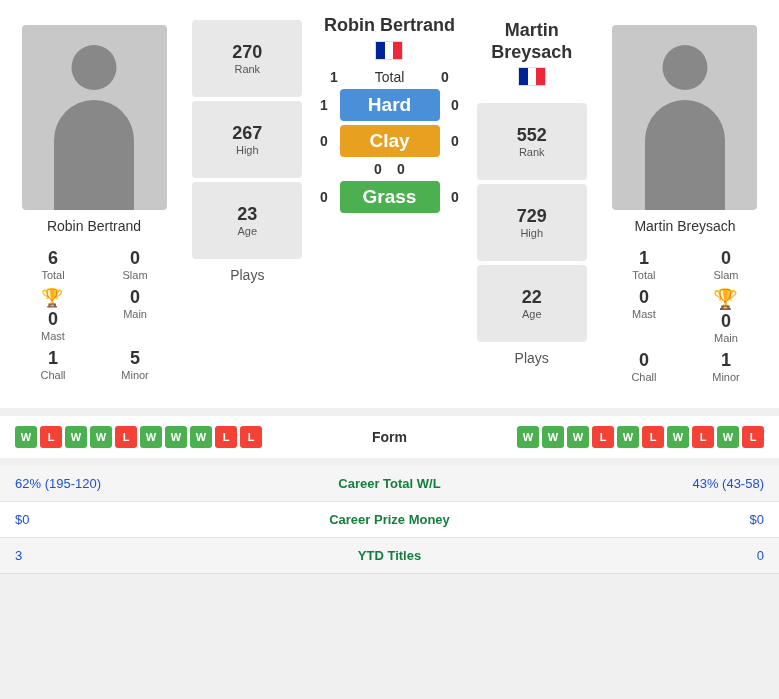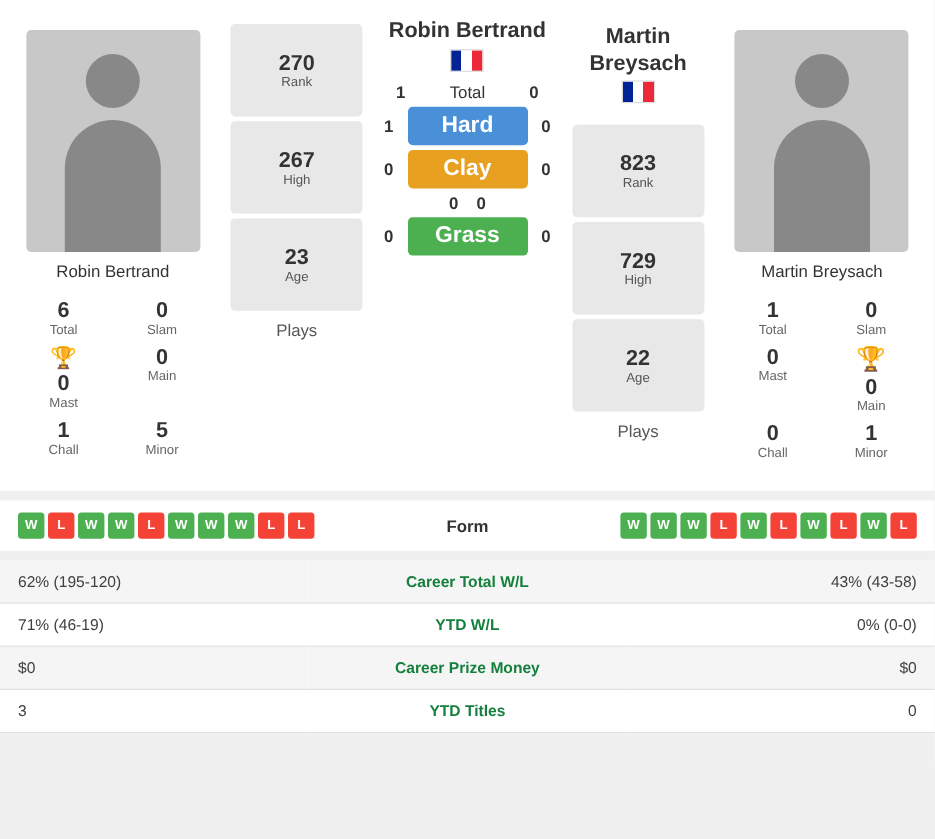--- a/index.html
+++ b/index.html
@@ -181,21 +181,21 @@
       border-collapse: collapse;
     }
 
     .stats-table tr {
       border-bottom: 1px solid #e0e0e0;
     }
 
     .stats-table td {
       padding: 10px 15px;
       font-size: 13px;
-      color: #404040;
+      color: #1d4ed8;
     }
 
     .stats-table .center-label {
       text-align: center;
       font-weight: bold;
       color: #15803d;
     }
 
     .stats-table .left-val {
       text-align: left;
@@ -394,21 +394,21 @@
         </div>
       </div>
     </div>
 
     <div class="right-stats-col">
       <div style="text-align:center;margin-bottom:5px;">
         <div class="player-name-top" style="font-size:18px;">Martin Breysach</div>
         <div class="flag-fr"></div>
       </div>
       <div class="stat-block">
-        <div class="val">823</div>
+        <div class="val">552</div>
         <div class="lbl">Rank</div>
       </div>
       <div class="stat-block">
         <div class="val">729</div>
         <div class="lbl">High</div>
       </div>
       <div class="stat-block">
         <div class="val">22</div>
         <div class="lbl">Age</div>
       </div>
@@ -479,25 +479,20 @@
     </div>
   </div>
 
   <div style="background:#fff;margin-top:0;">
     <table class="stats-table">
       <tbody id="stats-tbody">
       <tr>
     <td class="left-val" style="width:33%;font-size:13px;">62% (195-120)</td>
     <td class="center-label" style="width:34%;font-size:13px;font-weight:bold;">Career Total W/L</td>
     <td class="right-val" style="width:33%;text-align:right;font-size:13px;">43% (43-58)</td>
-  </tr>
-          <tr>
-    <td class="left-val" style="width:33%;font-size:13px;">71% (46-19)</td>
-    <td class="center-label" style="width:34%;font-size:13px;font-weight:bold;">YTD W/L</td>
-    <td class="right-val" style="width:33%;text-align:right;font-size:13px;">0% (0-0)</td>
   </tr>
           <tr>
     <td class="left-val" style="width:33%;font-size:13px;">$0</td>
     <td class="center-label" style="width:34%;font-size:13px;font-weight:bold;">Career Prize Money</td>
     <td class="right-val" style="width:33%;text-align:right;font-size:13px;">$0</td>
   </tr>
           <tr>
     <td class="left-val" style="width:33%;font-size:13px;">3</td>
     <td class="center-label" style="width:34%;font-size:13px;font-weight:bold;">YTD Titles</td>
     <td class="right-val" style="width:33%;text-align:right;font-size:13px;">0</td>

